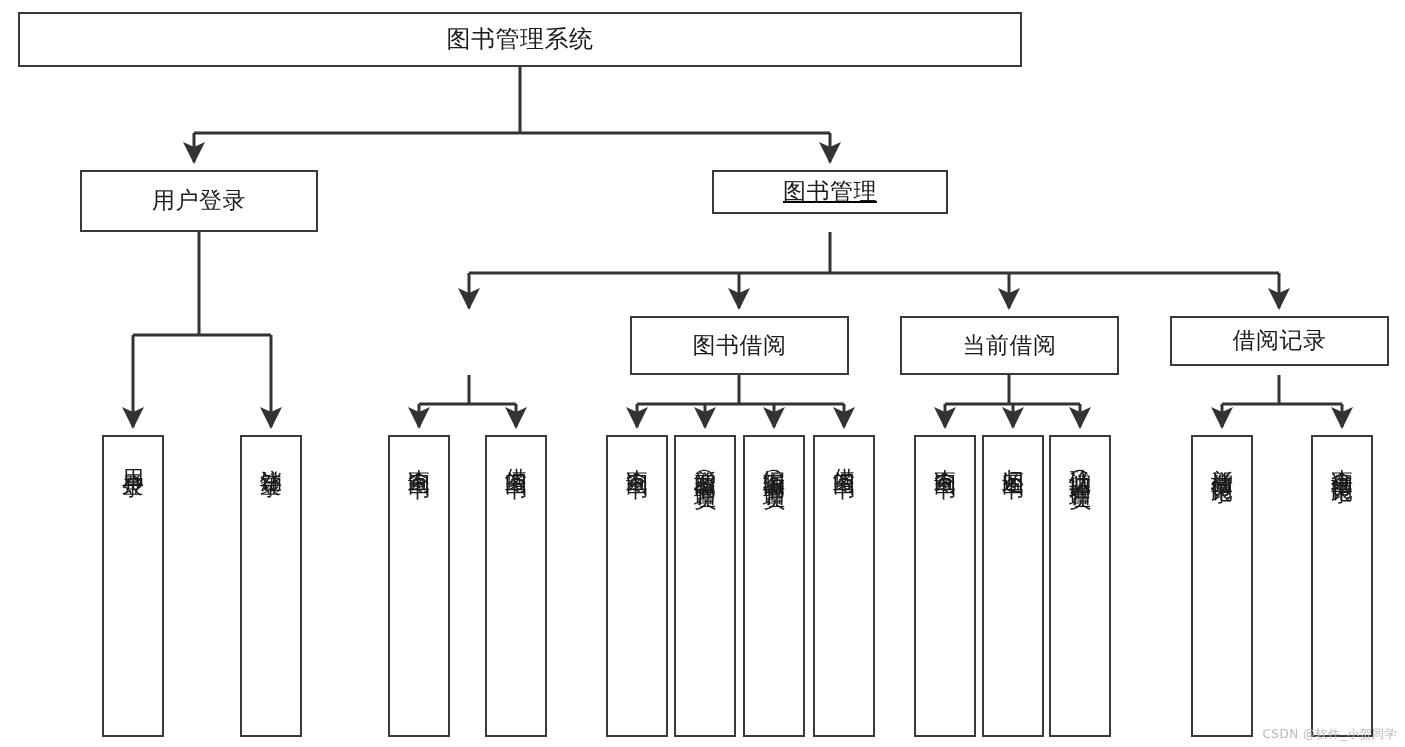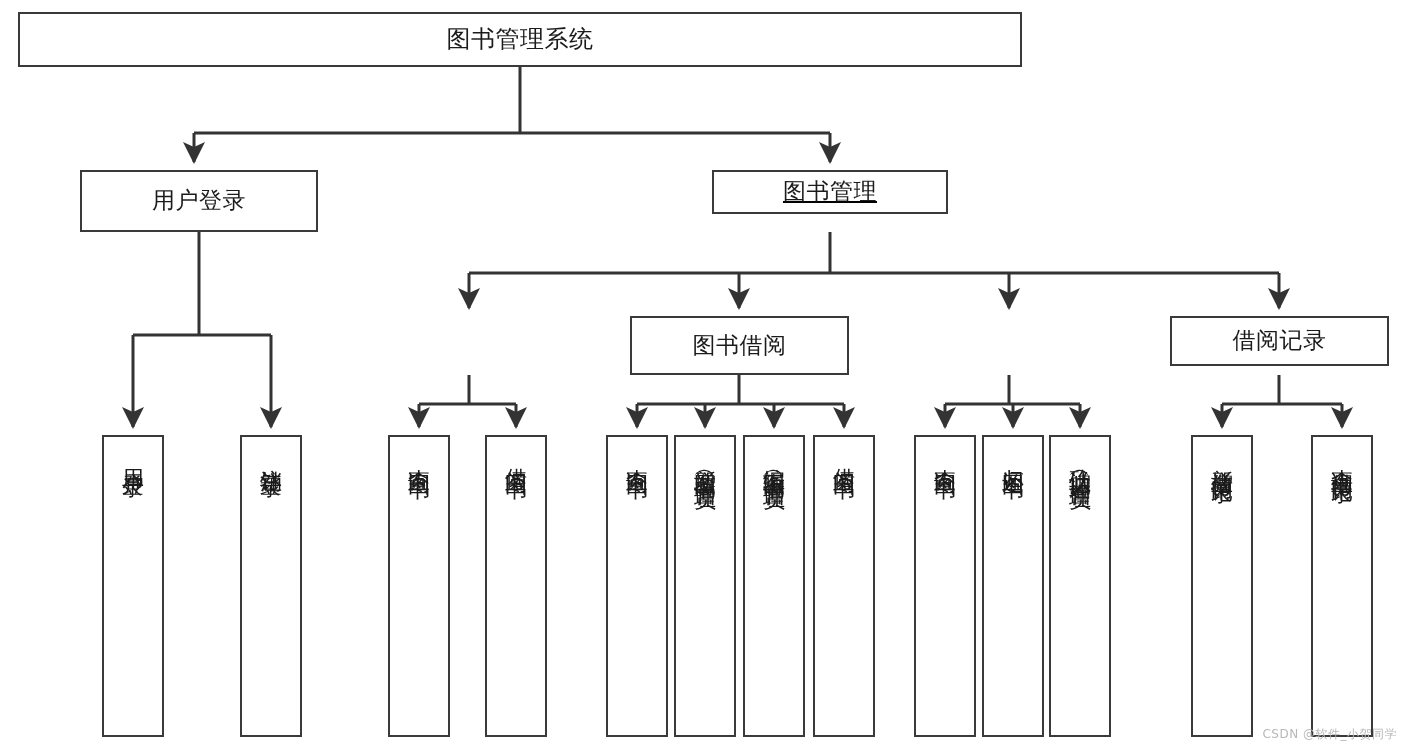--- a/index.html
+++ b/index.html
@@ -137,20 +137,23 @@
   <div class="node horizontal" style="left:80px; top:170px; width:238px; height:62px;">
     <span class="node-label">用户登录</span>
   </div>
   <div class="node horizontal" style="left:712px; top:170px; width:236px; height:44px;text-decoration:underline;">
     <span class="node-label">图书管理</span>
   </div>
 
   <div class="node horizontal" style="left:630px; top:316px; width:219px; height:59px;">
     <span class="node-label">图书借阅</span>
   </div>
+  <div class="node horizontal" style="left:900px; top:316px; width:219px; height:59px;">
+    <span class="node-label">当前借阅</span>
+  </div>
   <div class="node horizontal" style="left:1170px; top:316px; width:219px; height:50px;">
     <span class="node-label">借阅记录</span>
   </div>
 
   <div class="node vertical" style="left:102px; top:435px; width:62px; height:302px;">
     <span class="node-label">用户登录</span>
   </div>
   <div class="node vertical" style="left:240px; top:435px; width:62px; height:302px;">
     <span class="node-label">注销登录</span>
   </div>

